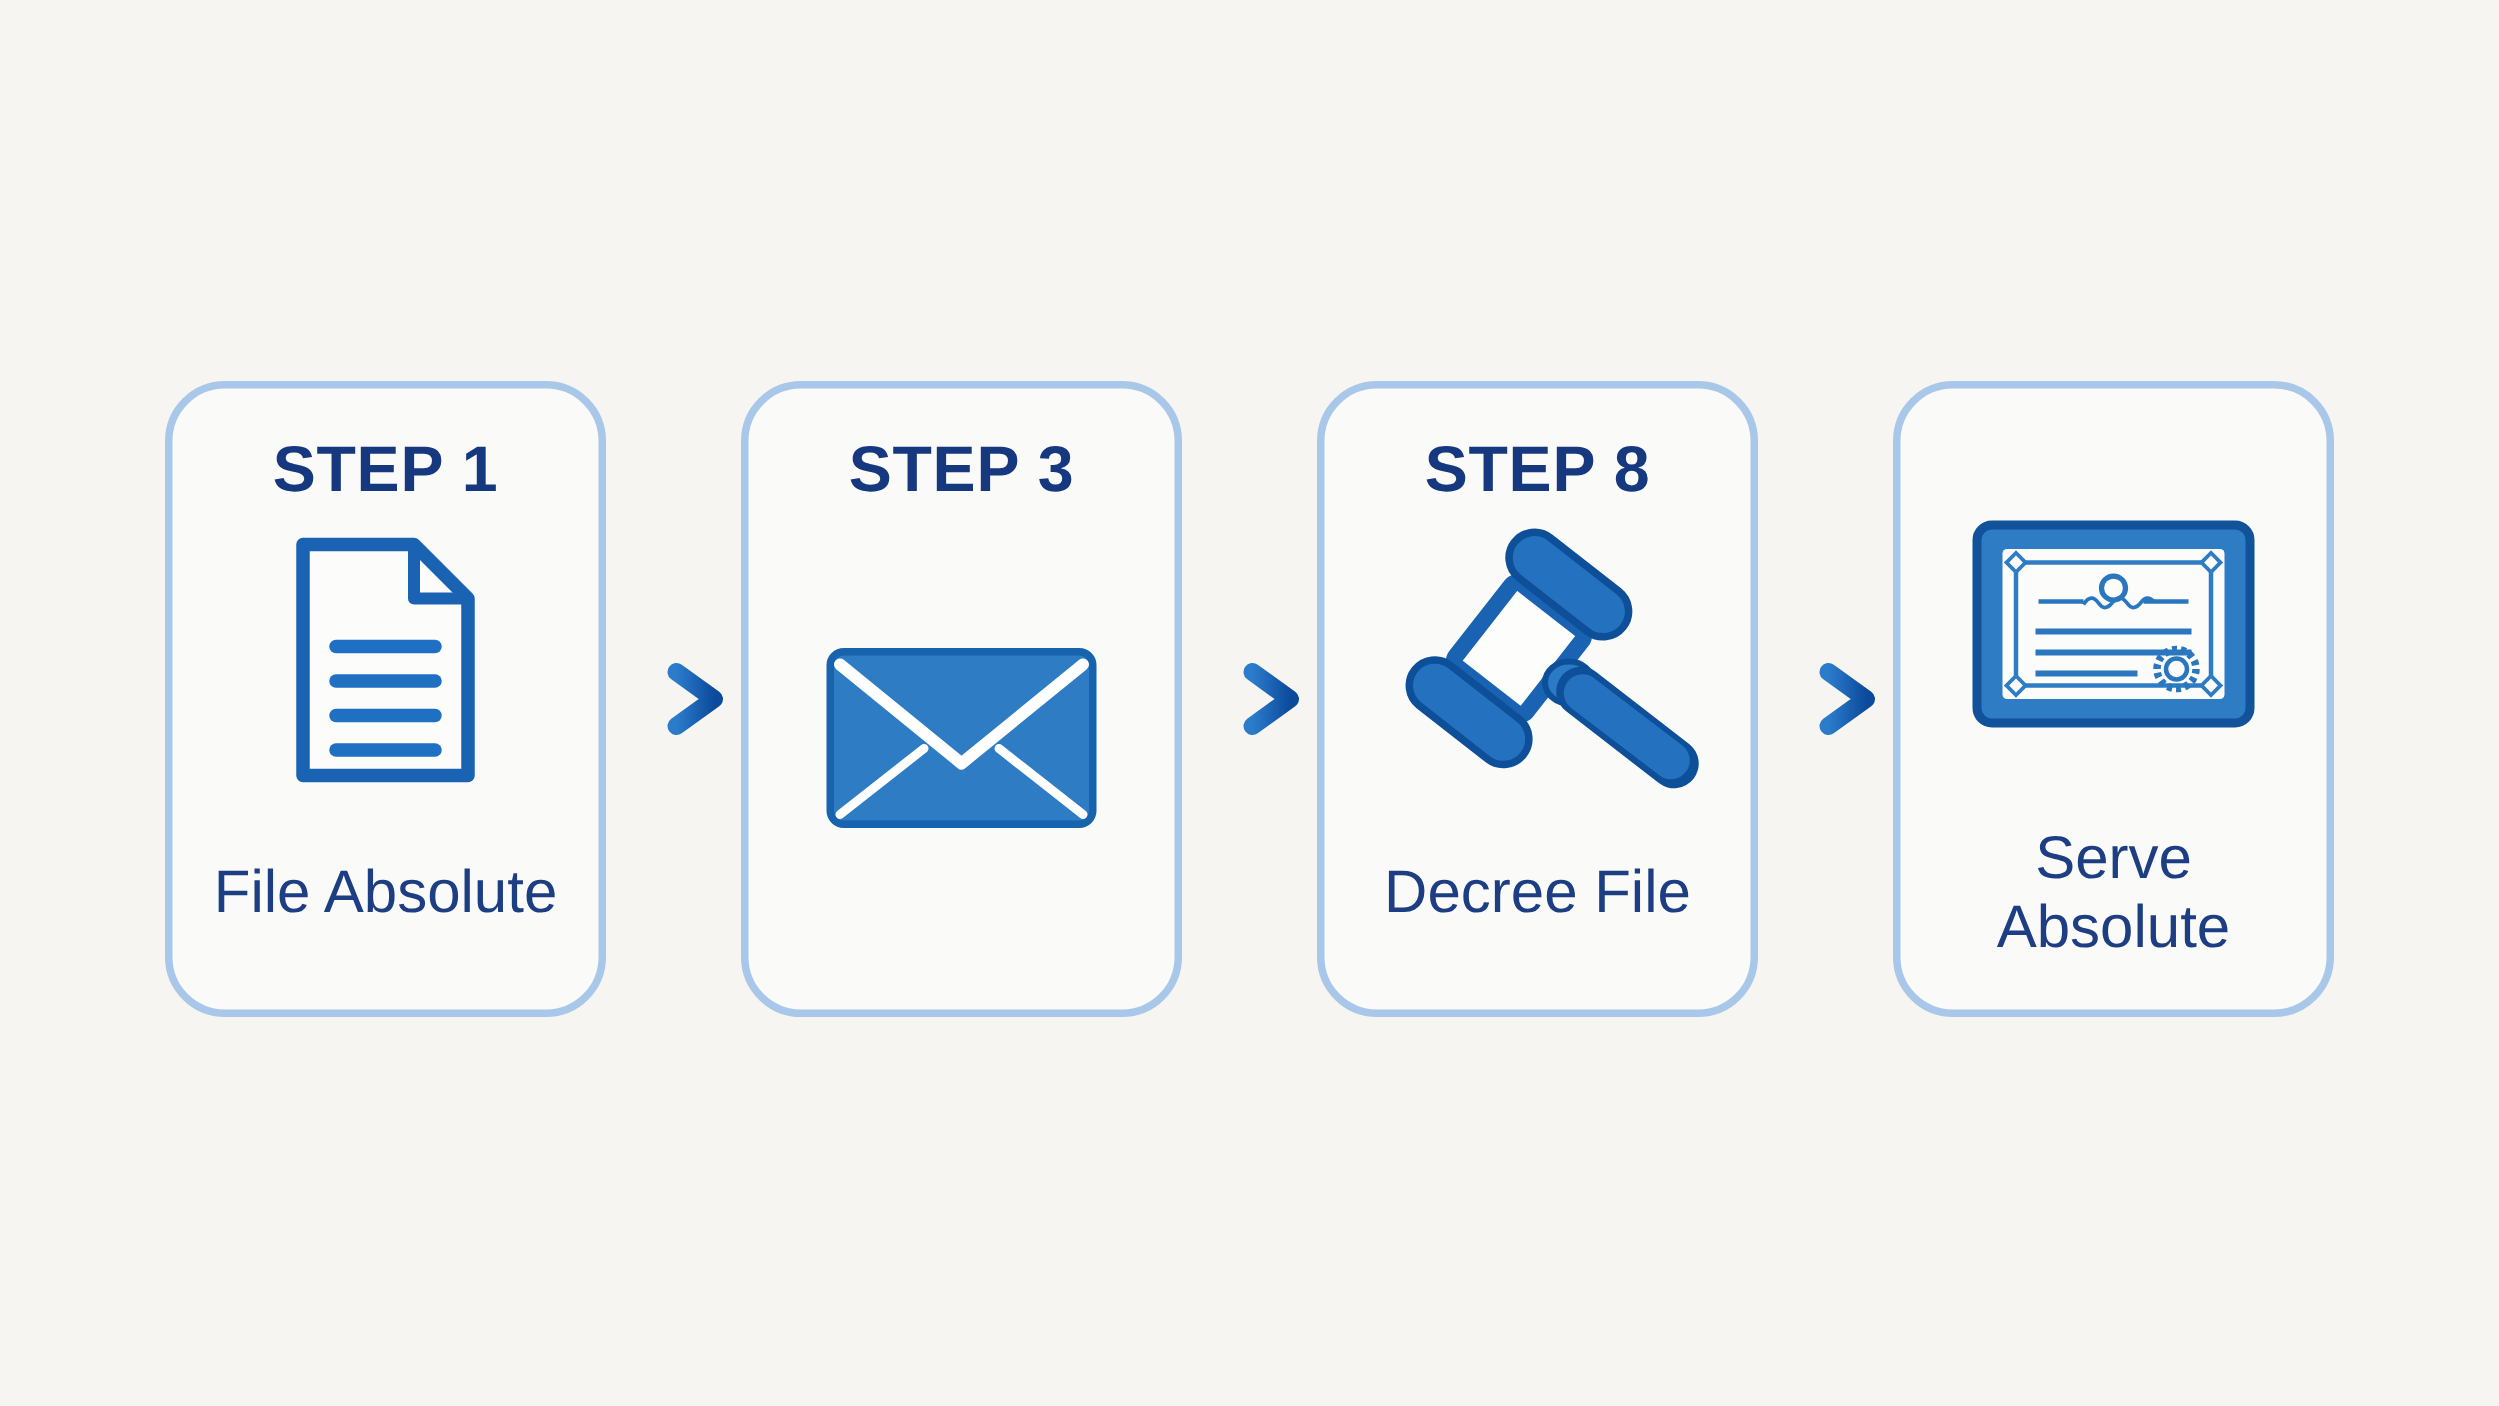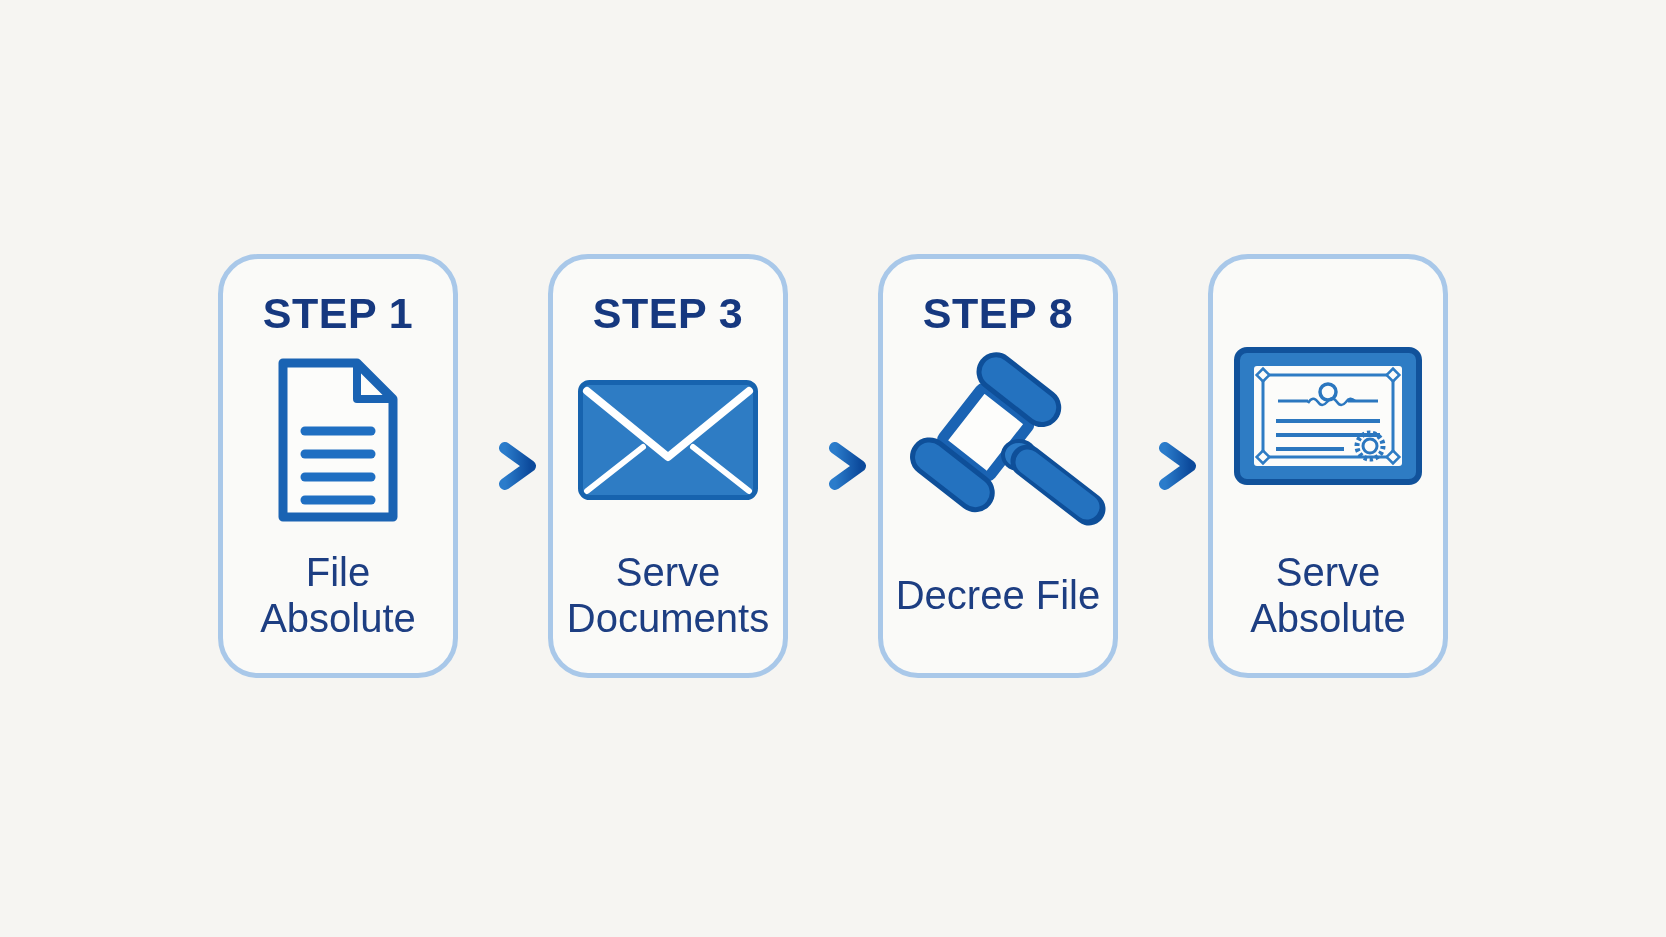--- a/index.html
+++ b/index.html
@@ -20,21 +20,21 @@
     display: flex;
     align-items: center;
     justify-content: center;
   }
   .flow {
     display: flex;
     align-items: center;
     margin-top: -6px;
   }
   .card {
-    width: 240px;
+    width: 294px;
     height: 424px;
     box-sizing: border-box;
     background: #fafaf8;
     border: 5px solid #a9c8e9;
     border-radius: 40px;
     display: flex;
     flex-direction: column;
     align-items: center;
     padding: 30px 8px 26px;
   }
@@ -120,21 +120,20 @@
       <div class="icon-wrap">
         <span>
           <svg width="182" height="122" viewBox="0 0 182 122">
             <rect x="3.5" y="3.5" width="175" height="115" rx="9" fill="#2e7cc4" stroke="#1763ae" stroke-width="5"></rect>
             <path d="M10 12 L91 78 L172 12" fill="none" stroke="#ffffff" stroke-width="8" stroke-linecap="round" stroke-linejoin="round"></path>
             <path d="M10 112 L66 68" fill="none" stroke="#ffffff" stroke-width="6" stroke-linecap="round"></path>
             <path d="M172 112 L116 68" fill="none" stroke="#ffffff" stroke-width="6" stroke-linecap="round"></path>
           </svg>
         </span>
       </div>
-      <div class="card-label">Serve Documents</div>
     </div>
 
     <div class="arrow-gap">
       <span>
         <svg width="68" height="50" viewBox="0 0 68 50">
           <defs>
             <linearGradient id="ag2" x1="0" y1="0" x2="1" y2="0">
               <stop offset="0" stop-color="#2b7ccb"></stop>
                 <stop offset="1" stop-color="#0c4a9c"></stop>
             </linearGradient>

